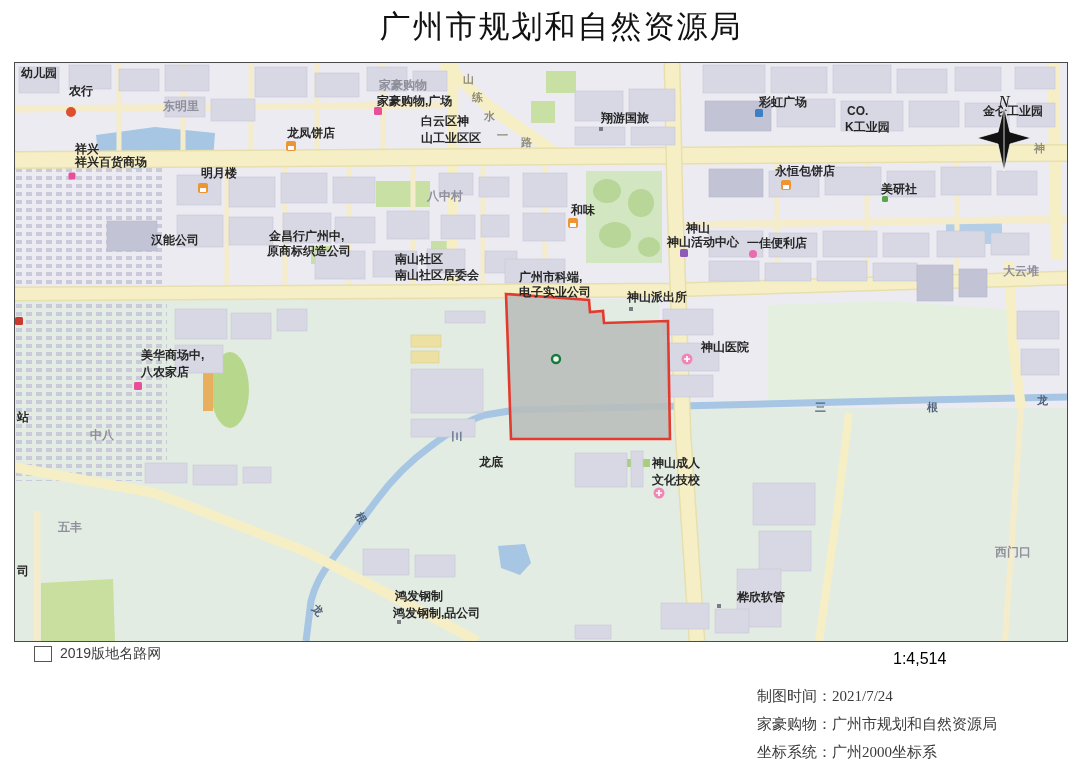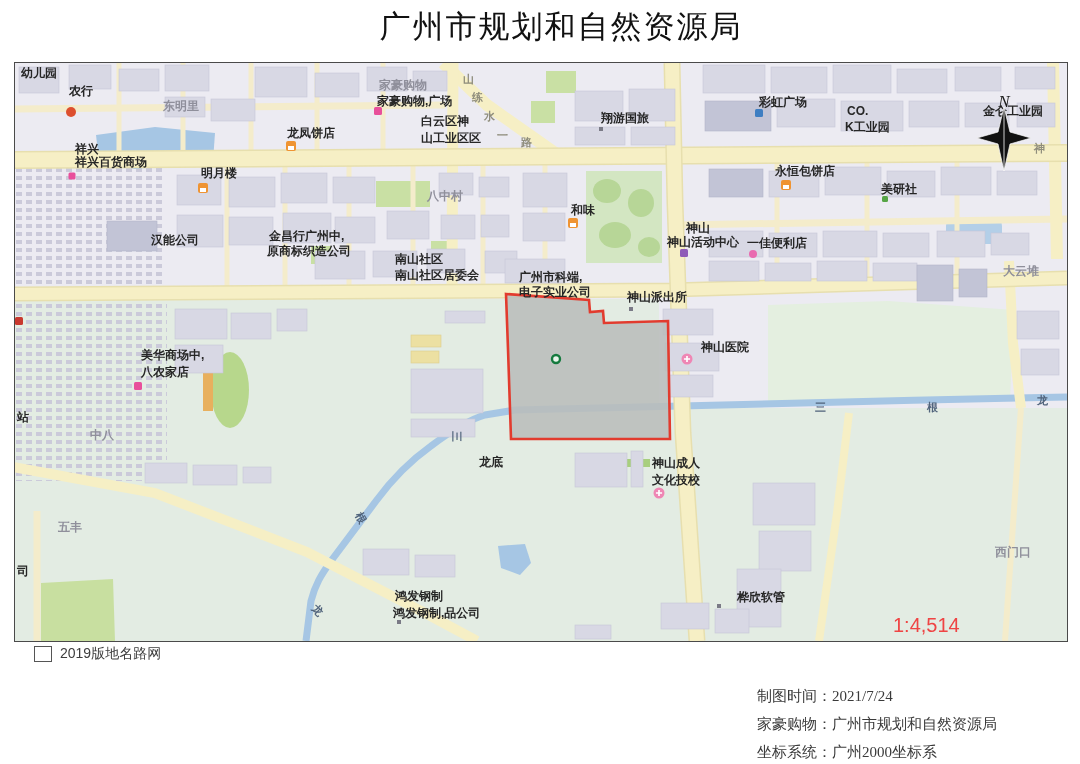--- a/index.html
+++ b/index.html
@@ -13,21 +13,21 @@
   #map-frame svg{display:block;}
   .ml{font-family:"Liberation Sans",sans-serif;font-weight:bold;}
   .ml-dark{font-size:12px;fill:#262626;}
   .ml-gray{font-size:12px;fill:#8f8f9b;}
   .ml-road{font-size:11px;fill:#8f8d7c;}
   .ml-water{font-size:11px;fill:#51647c;}
   #legend{position:absolute;left:34px;top:645px;display:flex;align-items:center;}
   #legend .box{display:inline-block;width:16px;height:14px;border:1.5px solid #555;background:#fff;}
   #legend .lab{margin-left:8px;font-family:Liberation Sans, sans-serif;
                font-size:14px;color:#3d3d3d;}
-  #scale{position:absolute;left:893px;top:614px;font-size:20px;color:#ef4444;}
+  #scale{position:absolute;left:893px;top:650px;font-size:16px;color:#000000;}
   #meta{position:absolute;left:757px;top:682px;font-family:"Liberation Serif","DejaVu Serif",serif;
         font-size:15px;color:#3a3a3a;line-height:28px;}
   .b1{fill:#d8d8e4;stroke:#c6c6d6;stroke-width:.6;}
   .b2{fill:#c2c4d6;stroke:#b2b4c8;stroke-width:.6;}
   .by{fill:#ece0a2;stroke:#dcce8c;stroke-width:.6;}
   .grn{fill:#c9e0a4;}
   .road-c{stroke:#e7dfae;fill:none;}
   .road{stroke:#f6efc5;fill:none;}
   .road-m{stroke:#f4eccb;fill:none;}
 </style>

